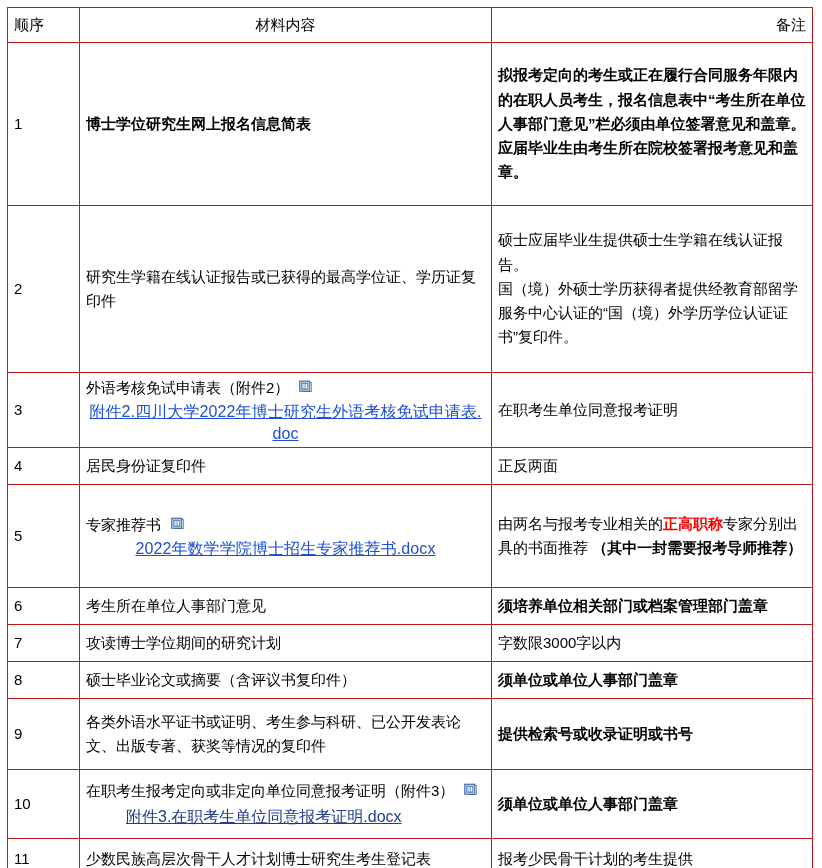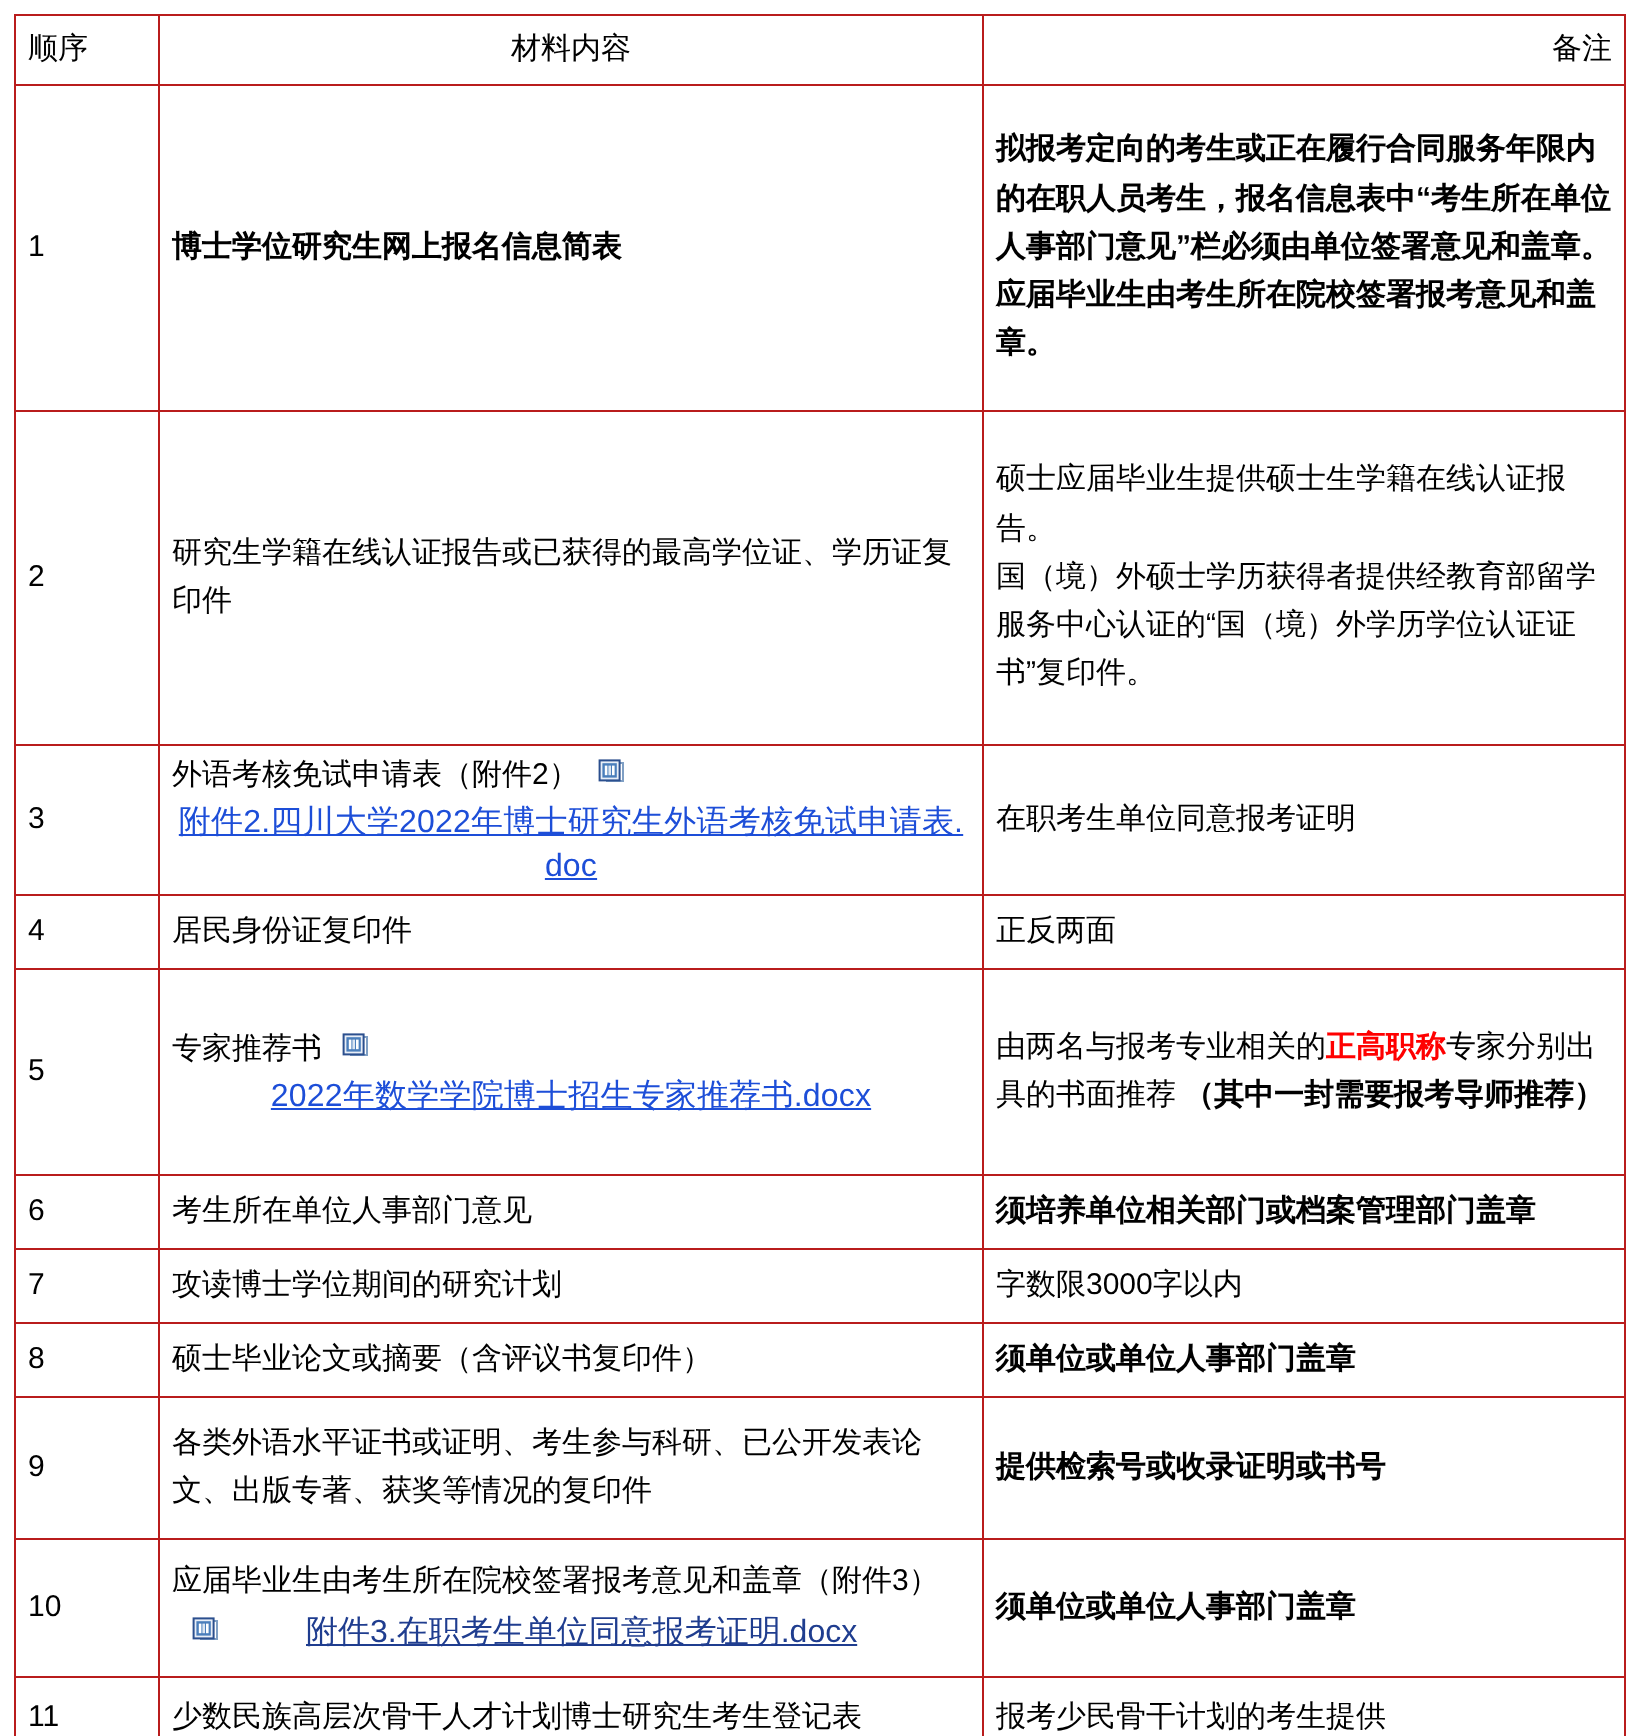--- a/index.html
+++ b/index.html
@@ -248,21 +248,21 @@
         <span>各类外语水平证书或证明、考生参与科研、已公开发表论文、出版专著、获奖等情况的复印件</span>
       </td>
       <td class="note-cell">
         <span class="b">提供检索号或收录证明或书号</span>
       </td>
     </tr>
 
     <tr class="r10">
       <td class="seq">10</td>
       <td class="desc-cell">
-        <span>应届毕业生由考生所在院校签署报考意见和盖章（附件3）</span><span class="doc-icon"><svg width="15" height="15" viewBox="0 0 15 15">
+        <span>在职考生报考定向或非定向单位同意报考证明（附件3）</span><span class="doc-icon"><svg width="15" height="15" viewBox="0 0 15 15">
                 <rect x="4.5" y="2.5" width="8" height="9" fill="#ffffff" stroke="#7f9fc4" stroke-width="1"></rect>
                 <rect x="0.8" y="1.2" width="10" height="10" fill="#e8eef7" stroke="#2b4f8e" stroke-width="1"></rect>
                 <rect x="2.2" y="2.6" width="7.2" height="7.2" fill="#4a7ebb"></rect>
                 <rect x="3.4" y="3.8" width="1.3" height="4.8" fill="#ffffff"></rect>
                 <rect x="5.2" y="3.8" width="1.3" height="4.8" fill="#dce6f2"></rect>
                 <rect x="7.0" y="3.8" width="1.3" height="4.8" fill="#ffffff"></rect>
               </svg></span><span class="attach-inline">附件3.在职考生单位同意报考证明.docx</span>
       </td>
       <td class="note-cell">
         <span class="b">须单位或单位人事部门盖章</span>

